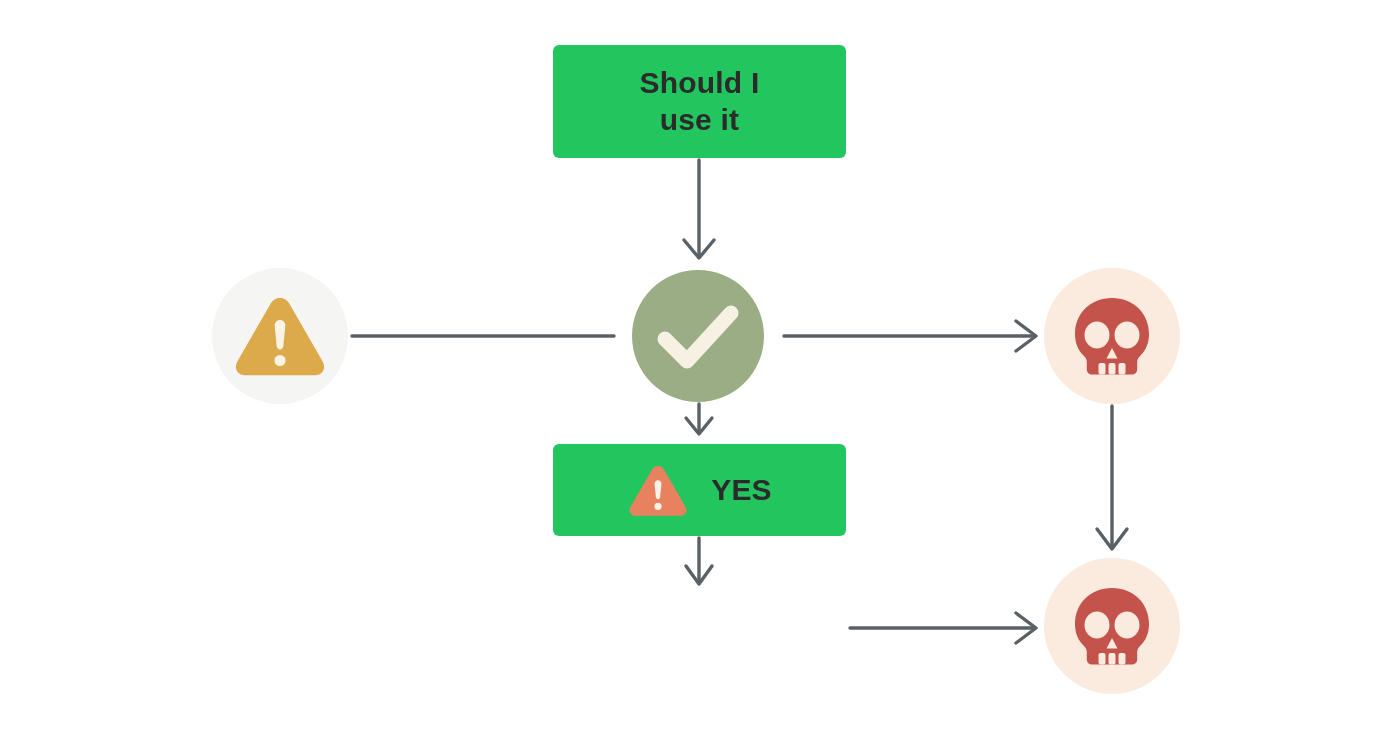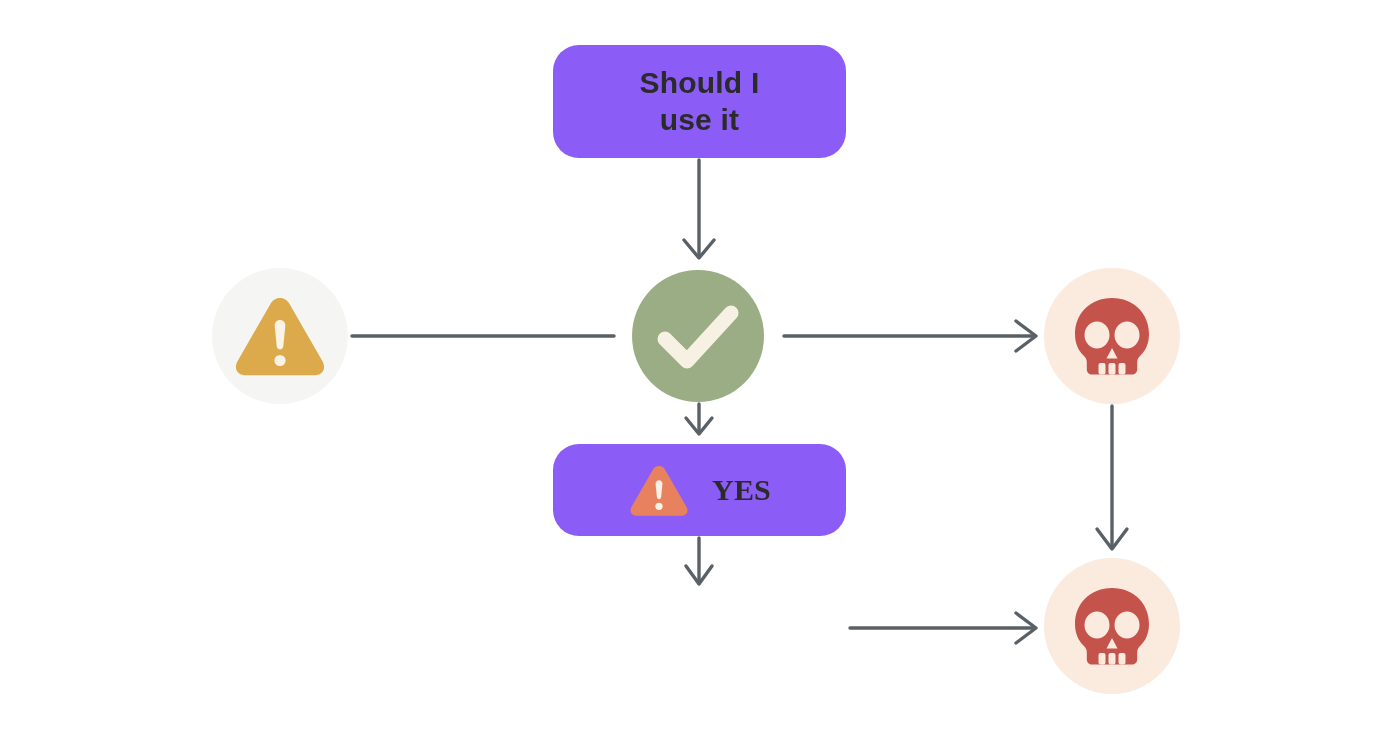--- a/index.html
+++ b/index.html
@@ -23,22 +23,22 @@
     left: 0;
     top: 0;
     width: 1392px;
     height: 752px;
     pointer-events: none;
   }
   
   .node-box {
     position: absolute;
     box-sizing: border-box;
-    background: #8b5cf6;
-    border-radius: 26px;
+    background: #22c55e;
+    border-radius: 6px;
     display: flex;
     align-items: center;
     justify-content: center;
     color: #2b2b2b;
     font-weight: bold;
     letter-spacing: 0.2px;
   }
   .node-box .box-text {
     text-align: center;
     line-height: 1.22;
@@ -52,21 +52,20 @@
     font-size: 30px;
   }
   #box-yes {
     left: 553px;
     top: 444px;
     width: 293px;
     height: 92px;
     font-size: 30px;
     justify-content: center;
     gap: 22px;
-    font-family: Liberation Serif, serif;
   }
   #box-sandbox {
     left: 553px;
     top: 592px;
     width: 293px;
     height: 92px;
     font-size: 30px;
   }
   
   .node-circle {

